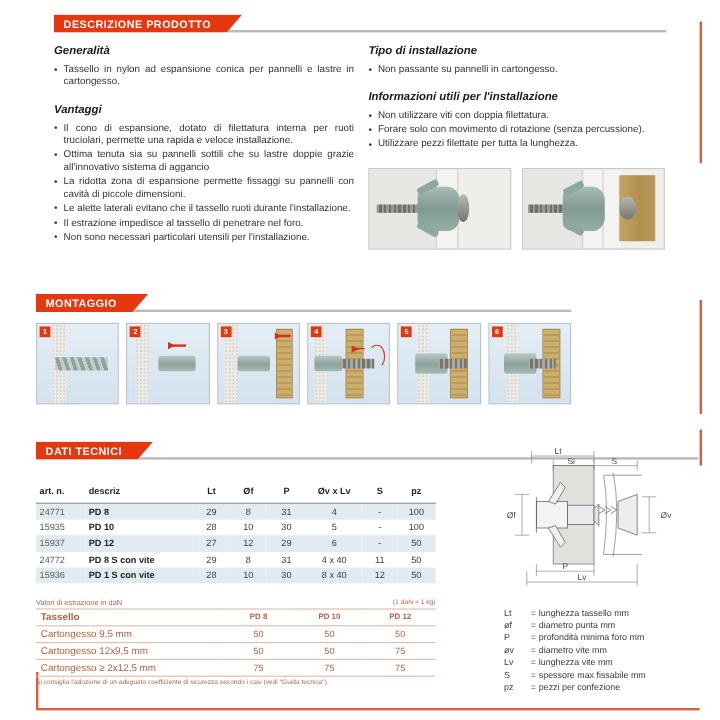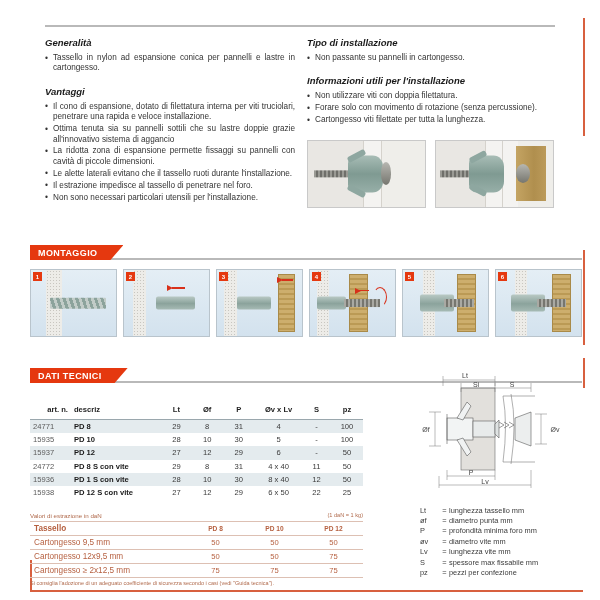--- a/index.html
+++ b/index.html
@@ -90,21 +90,21 @@
     position:absolute; left:5%; top:50%; transform:translateY(-50%);
     width:32%; height:11%;
     background:repeating-linear-gradient(90deg,#9a9a94 0 2px,#6f6f6a 2px 4px);
   }
   .ph-head {
     position:absolute; width:9%; height:34%; border-radius:50%;
     background:linear-gradient(180deg,#b7b7b1,#76766f);
   }
 
   
-  #mont-section { position: absolute; left: 30px; top: 245px; width: 552px; }
+  #mont-section { position: absolute; left: 30px; top: 245px; width: 446px; }
   .steps { display: flex; gap: 6px; margin-top: 9px; }
   .step {
     width: 87px; height: 68px;
     border: 1px solid #b9c4cc;
     background: linear-gradient(180deg,#e4eef5,#d3e2ee);
     position: relative; overflow: hidden;
   }
   .st-num {
     position:absolute; left:2px; top:2px; z-index:5;
     width:9px; height:9px; background:#e5380f; color:#fff;
@@ -212,52 +212,53 @@
 
 <div class="frame-v" style="left:583px; top:18px; height:118px;"></div>
 <div class="frame-v" style="left:583px; top:250px; height:95px;"></div>
 <div class="frame-v" style="left:583px; top:358px; height:30px;"></div>
 <div class="frame-h" style="left:30px; top:590px; width:553px;"></div>
 <div class="frame-v" style="left:30px; top:560px; height:31px;"></div>
 
 <div id="desc-section">
   <div class="banner-wrap">
     <div class="banner-line"></div>
+    <div class="banner">DESCRIZIONE PRODOTTO</div>
   </div>
 
   <div class="cols">
 
     <div class="col-left">
       <h3 class="sub">Generalità</h3>
       <ul class="blist">
         <li>Tassello in nylon ad espansione conica per pannelli e lastre in cartongesso.</li>
       </ul>
 
       <h3 class="sub gap">Vantaggi</h3>
       <ul class="blist">
-        <li>Il cono di espansione, dotato di filettatura interna per viti truciolari, penetrare una rapida e veloce installazione.</li>
+        <li>Il cono di espansione, dotato di filettatura interna per ruoti truciolari, permette una rapida e veloce installazione.</li>
         <li>Ottima tenuta sia su pannelli sottili che su lastre doppie grazie all'innovativo sistema di aggancio</li>
         <li>La ridotta zona di espansione permette fissaggi su pannelli con cavità di piccole dimensioni.</li>
         <li>Le alette laterali evitano che il tassello ruoti durante l'installazione.</li>
         <li>Il estrazione impedisce al tassello di penetrare nel foro.</li>
         <li>Non sono necessari particolari utensili per l'installazione.</li>
       </ul>
     </div>
 
     <div class="col-right">
       <h3 class="sub">Tipo di installazione</h3>
       <ul class="blist tight">
         <li>Non passante su pannelli in cartongesso.</li>
       </ul>
 
       <h3 class="sub gap">Informazioni utili per l'installazione</h3>
       <ul class="blist tight">
         <li>Non utilizzare viti con doppia filettatura.</li>
         <li>Forare solo con movimento di rotazione (senza percussione).</li>
-        <li>Cartongesso viti filettate per tutta la lunghezza.</li>
+        <li>Utilizzare pezzi filettate per tutta la lunghezza.</li>
       </ul>
 
       <div class="photos">
         <div class="photo">
           <div class="ph-wallL"></div>
           <div class="ph-wallR"></div>
           <div class="ph-seam" style="left:47%;"></div>
           <div class="ph-seam" style="left:62%;"></div>
           <div class="ph-screw"></div>
           <div class="ph-anchor"></div>
@@ -344,21 +345,21 @@
 
 <div id="dati-section">
   <div class="banner-wrap">
     <div class="banner-line"></div>
     <div class="banner">DATI TECNICI</div>
   </div>
 
   <table class="tech">
     <thead>
       <tr>
-        <th class="l" style="width:42px;text-align:right;">art. n.</th>
+        <th class="l" style="width:42px;">art. n.</th>
         <th class="l" style="width:92px;">descriz</th>
         <th style="width:32px;">Lt</th>
         <th style="width:32px;">Øf</th>
         <th style="width:34px;">P</th>
         <th style="width:48px;">Øv x Lv</th>
         <th style="width:30px;">S</th>
         <th style="width:33px;">pz</th>
       </tr>
     </thead>
     <tbody>
@@ -404,30 +405,20 @@
       </tr>
       <tr class="alt">
         <td class="l code">15936</td>
         <td class="l desc">PD 1 S con vite</td>
         <td>28</td>
         <td>10</td>
         <td>30</td>
         <td>8 x 40</td>
         <td>12</td>
         <td>50</td>
-      </tr>
-      <tr>
-        <td class="l code">15938</td>
-        <td class="l desc">PD 12 S con vite</td>
-        <td>27</td>
-        <td>12</td>
-        <td>29</td>
-        <td>6 x 50</td>
-        <td>22</td>
-        <td>25</td>
       </tr>
     </tbody>
   </table>
 
   <div class="extr">
     <div class="extr-cap">Valori di estrazione in daN</div>
     <div class="extr-note">(1 daN = 1 kg)</div>
     <table class="extab">
       <thead>
         <tr>

